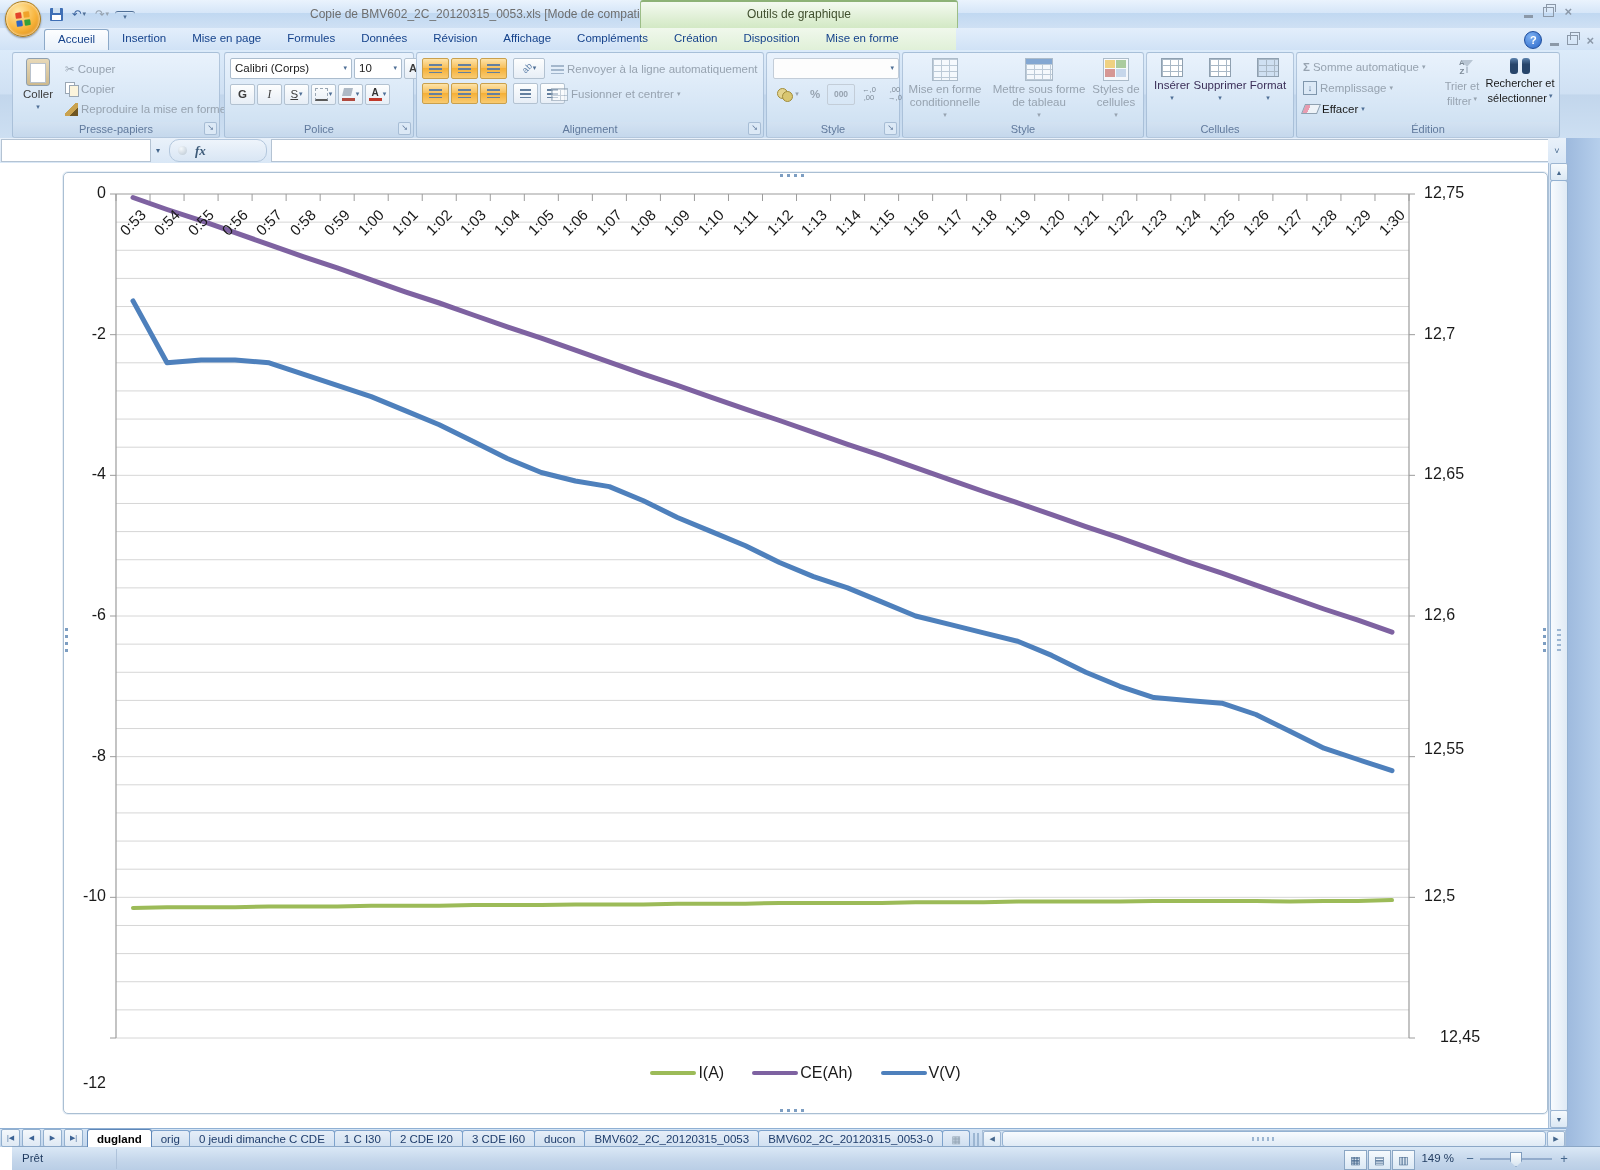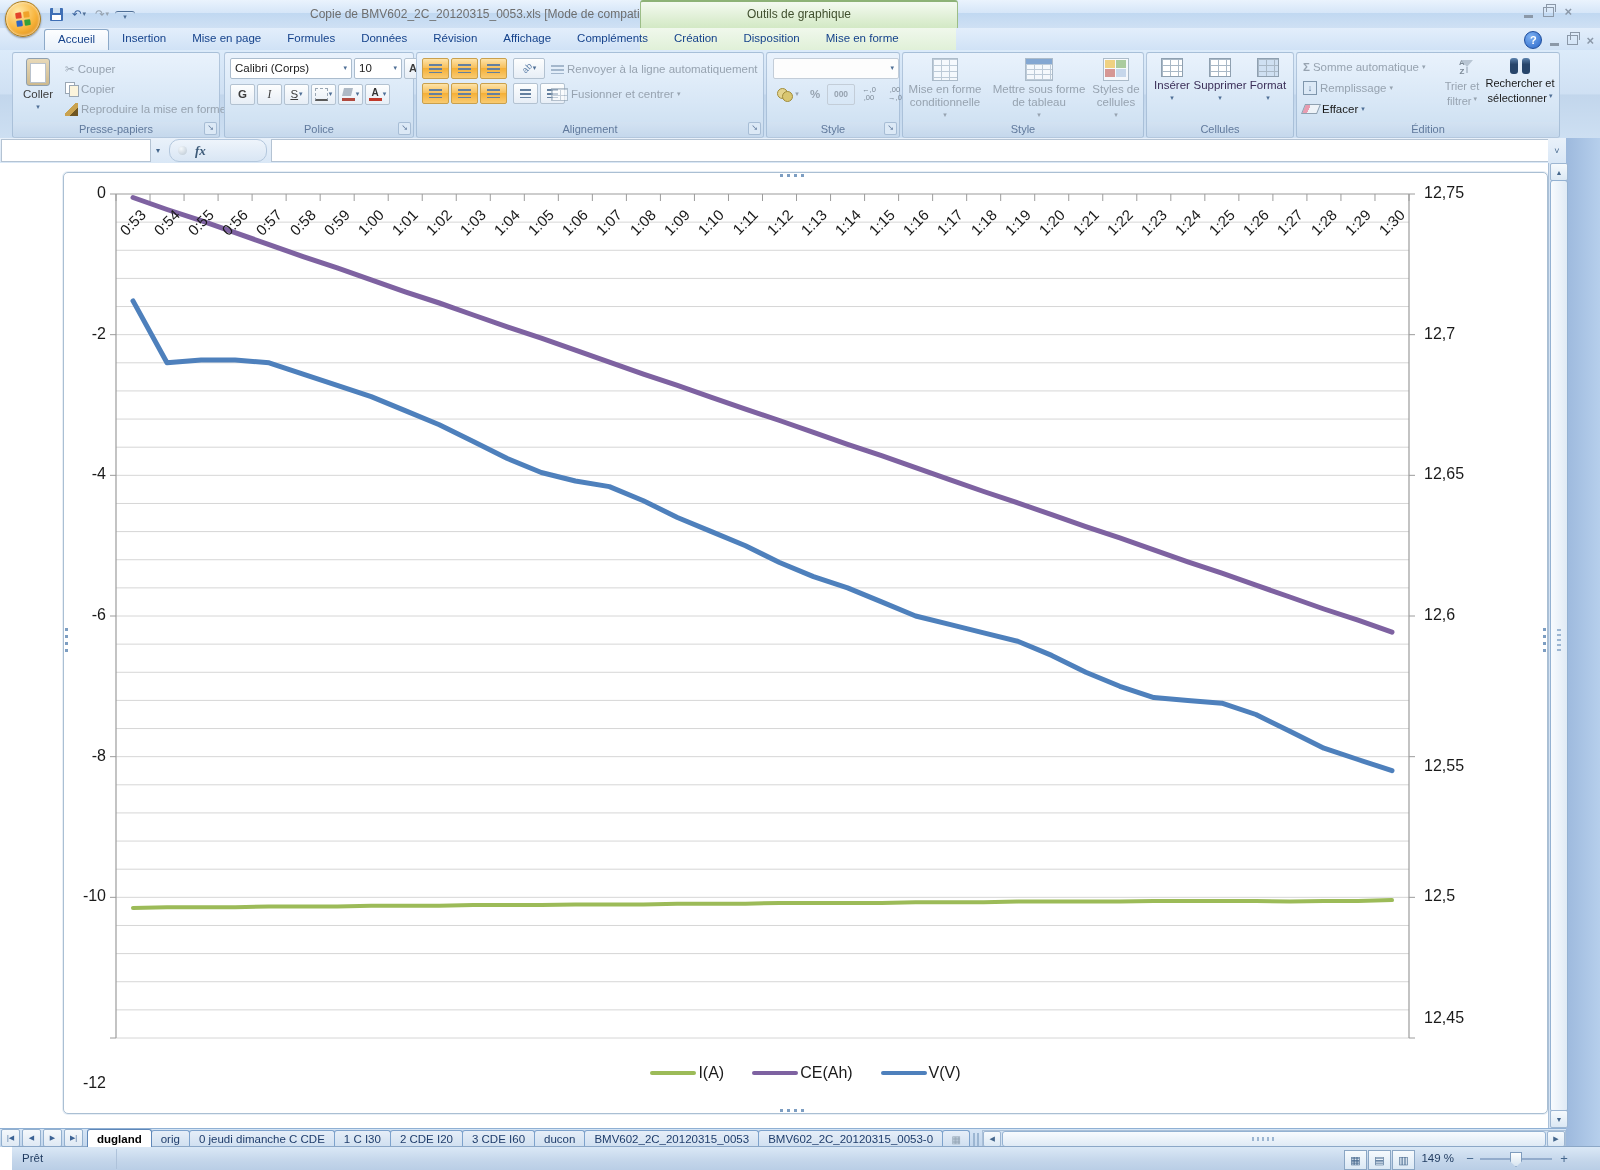--- a/index.html
+++ b/index.html
@@ -632,23 +632,23 @@
         <span class="ylab l" style="top: 151.667px;">-2</span>
         <span class="ylab l" style="top: 292.333px;">-4</span>
         <span class="ylab l" style="top: 433px;">-6</span>
         <span class="ylab l" style="top: 573.667px;">-8</span>
         <span class="ylab l" style="top: 714.333px;">-10</span>
         <span class="ylab l" style="top: 855px; margin-top: 46px;">-12</span>
         <span class="ylab r" style="top: 11px;">12,75</span>
         <span class="ylab r" style="top: 151.667px;">12,7</span>
         <span class="ylab r" style="top: 292.333px;">12,65</span>
         <span class="ylab r" style="top: 433px;">12,6</span>
-        <span class="ylab r" style="top: 584px;">12,55</span>
+        <span class="ylab r" style="top: 567px;">12,55</span>
         <span class="ylab r" style="top: 714.333px;">12,5</span>
-        <span class="ylab r" style="top: 836px;">12,45</span>
+        <span class="ylab r" style="top: 855px; margin-left: 16px;">12,45</span>
       </div>
     <div class="legend" id="legend">
         <span class="lgitem">
           <span class="lgswatch" style="background: rgb(156, 187, 88);"></span>
           <span>I(A)</span>
         </span>
         <span class="lgitem">
           <span class="lgswatch" style="background: rgb(126, 98, 161);"></span>
           <span>CE(Ah)</span>
         </span>

